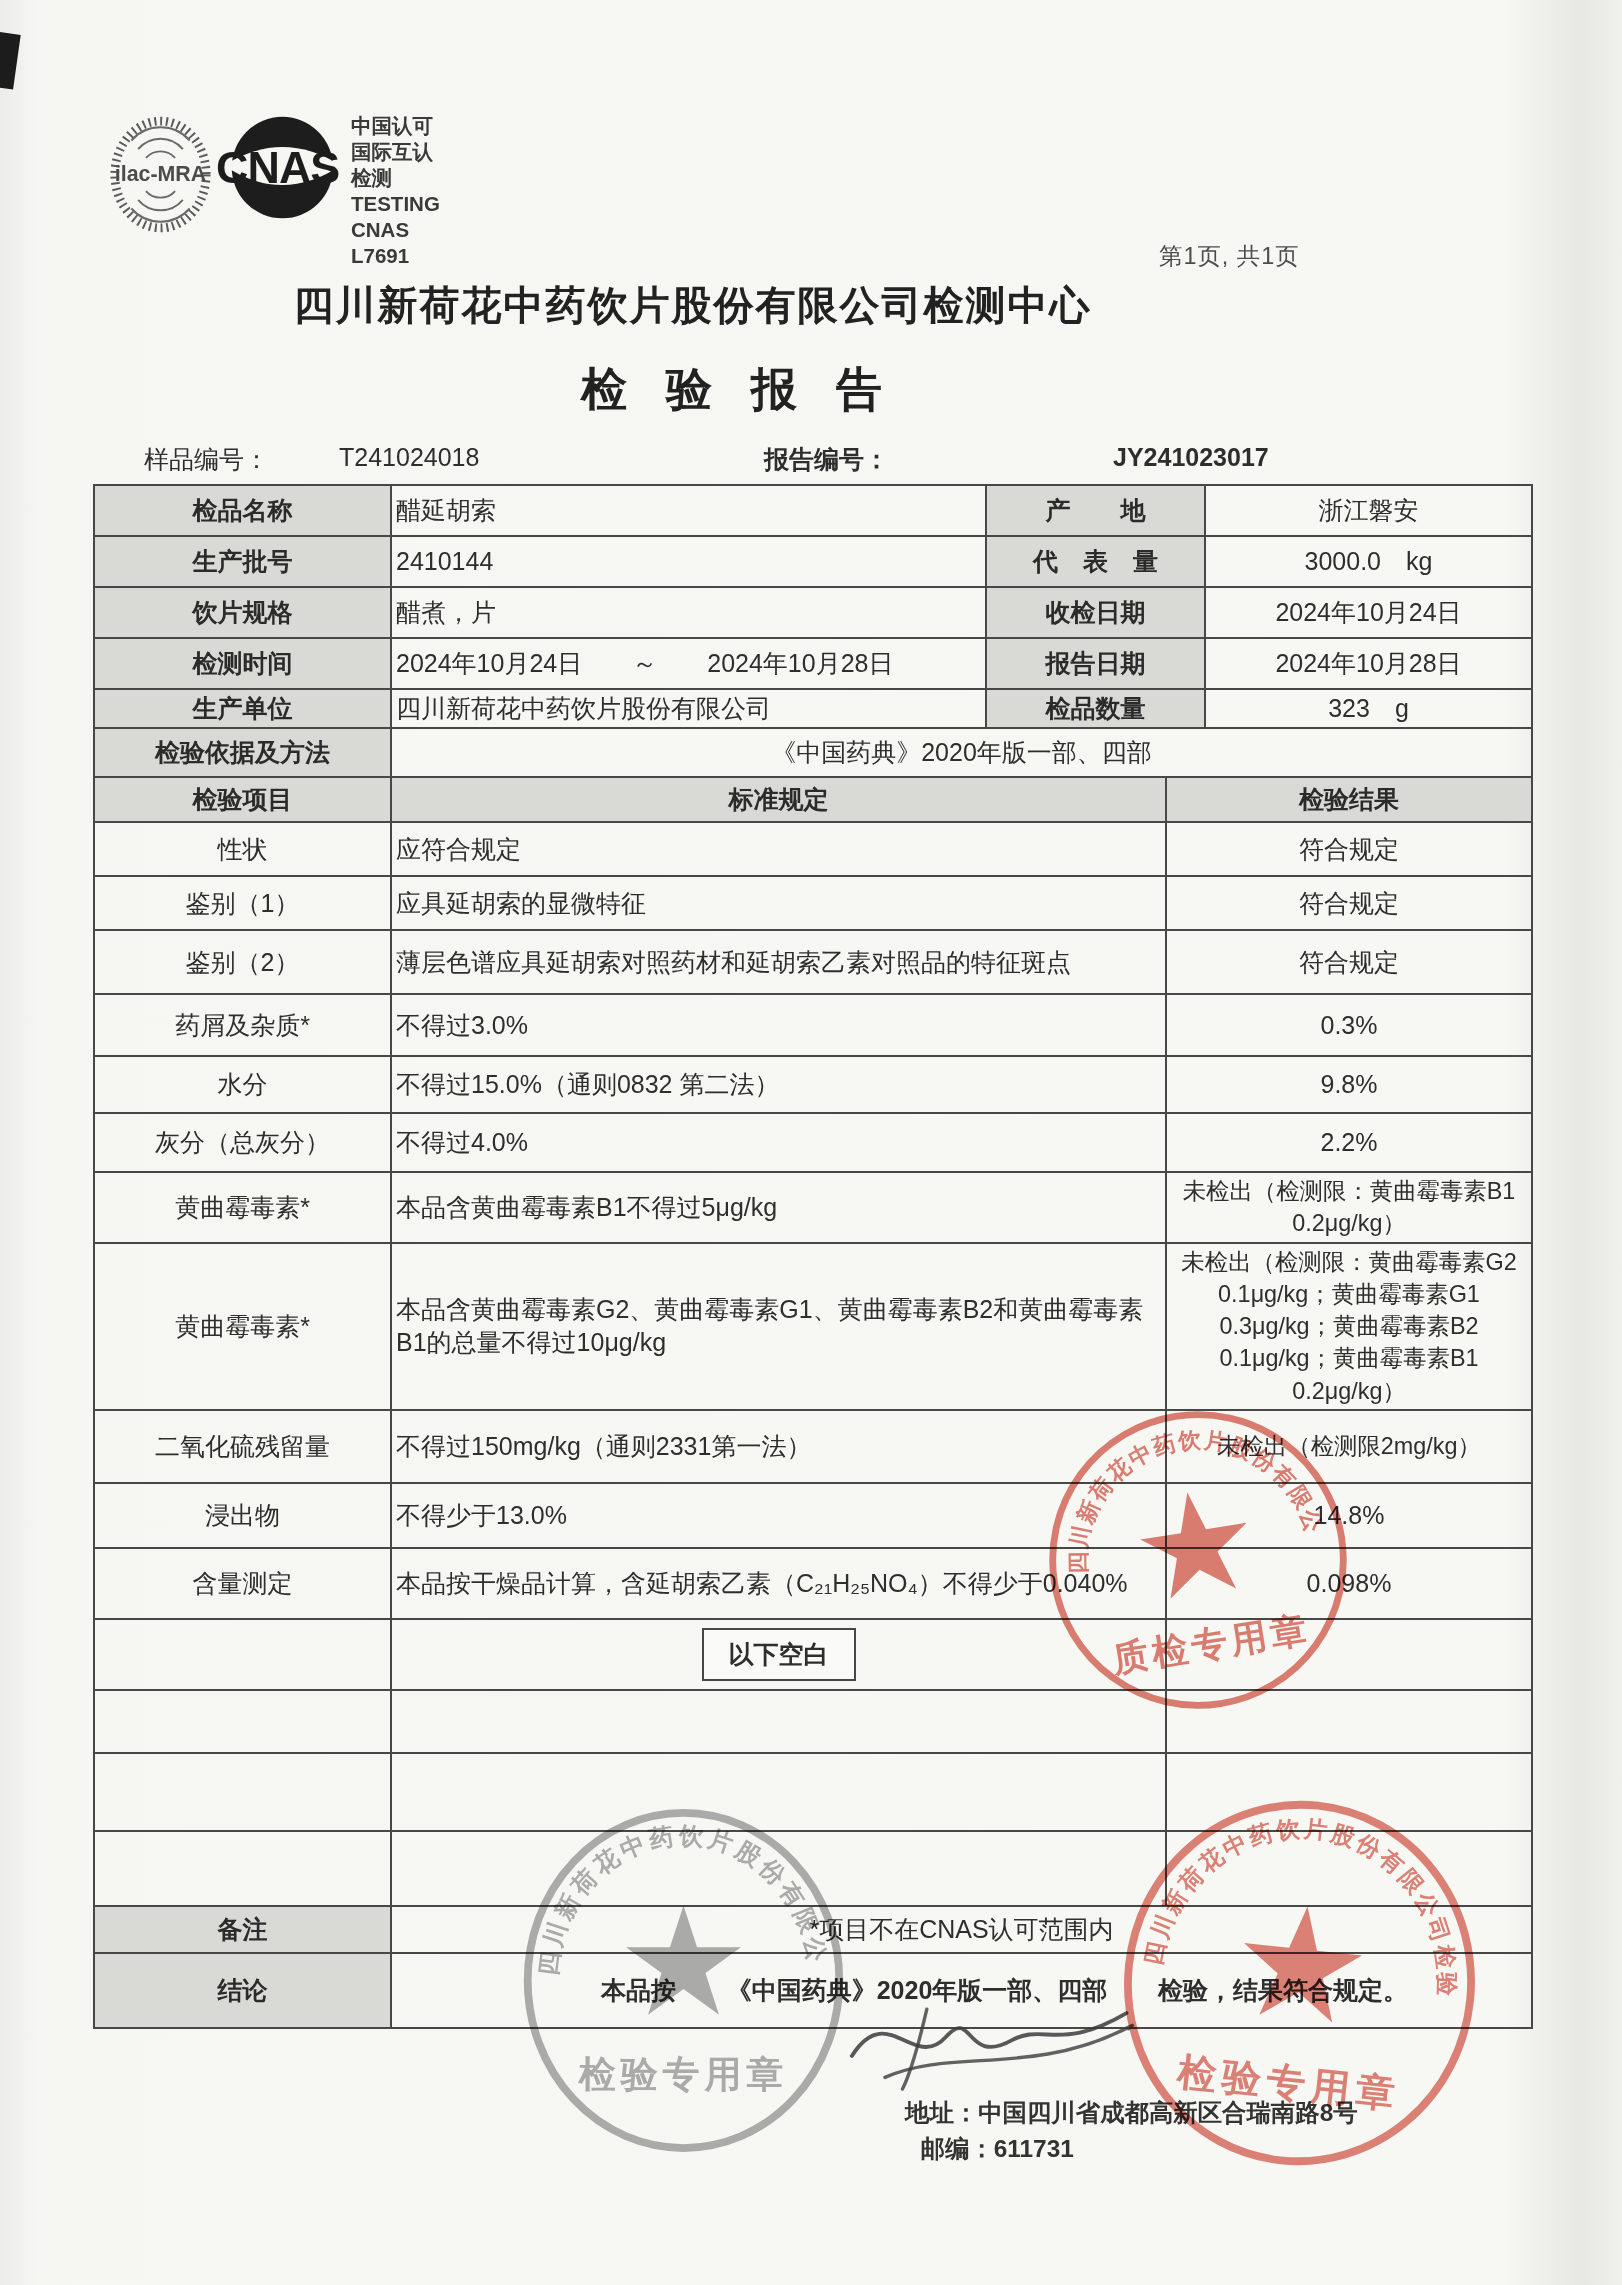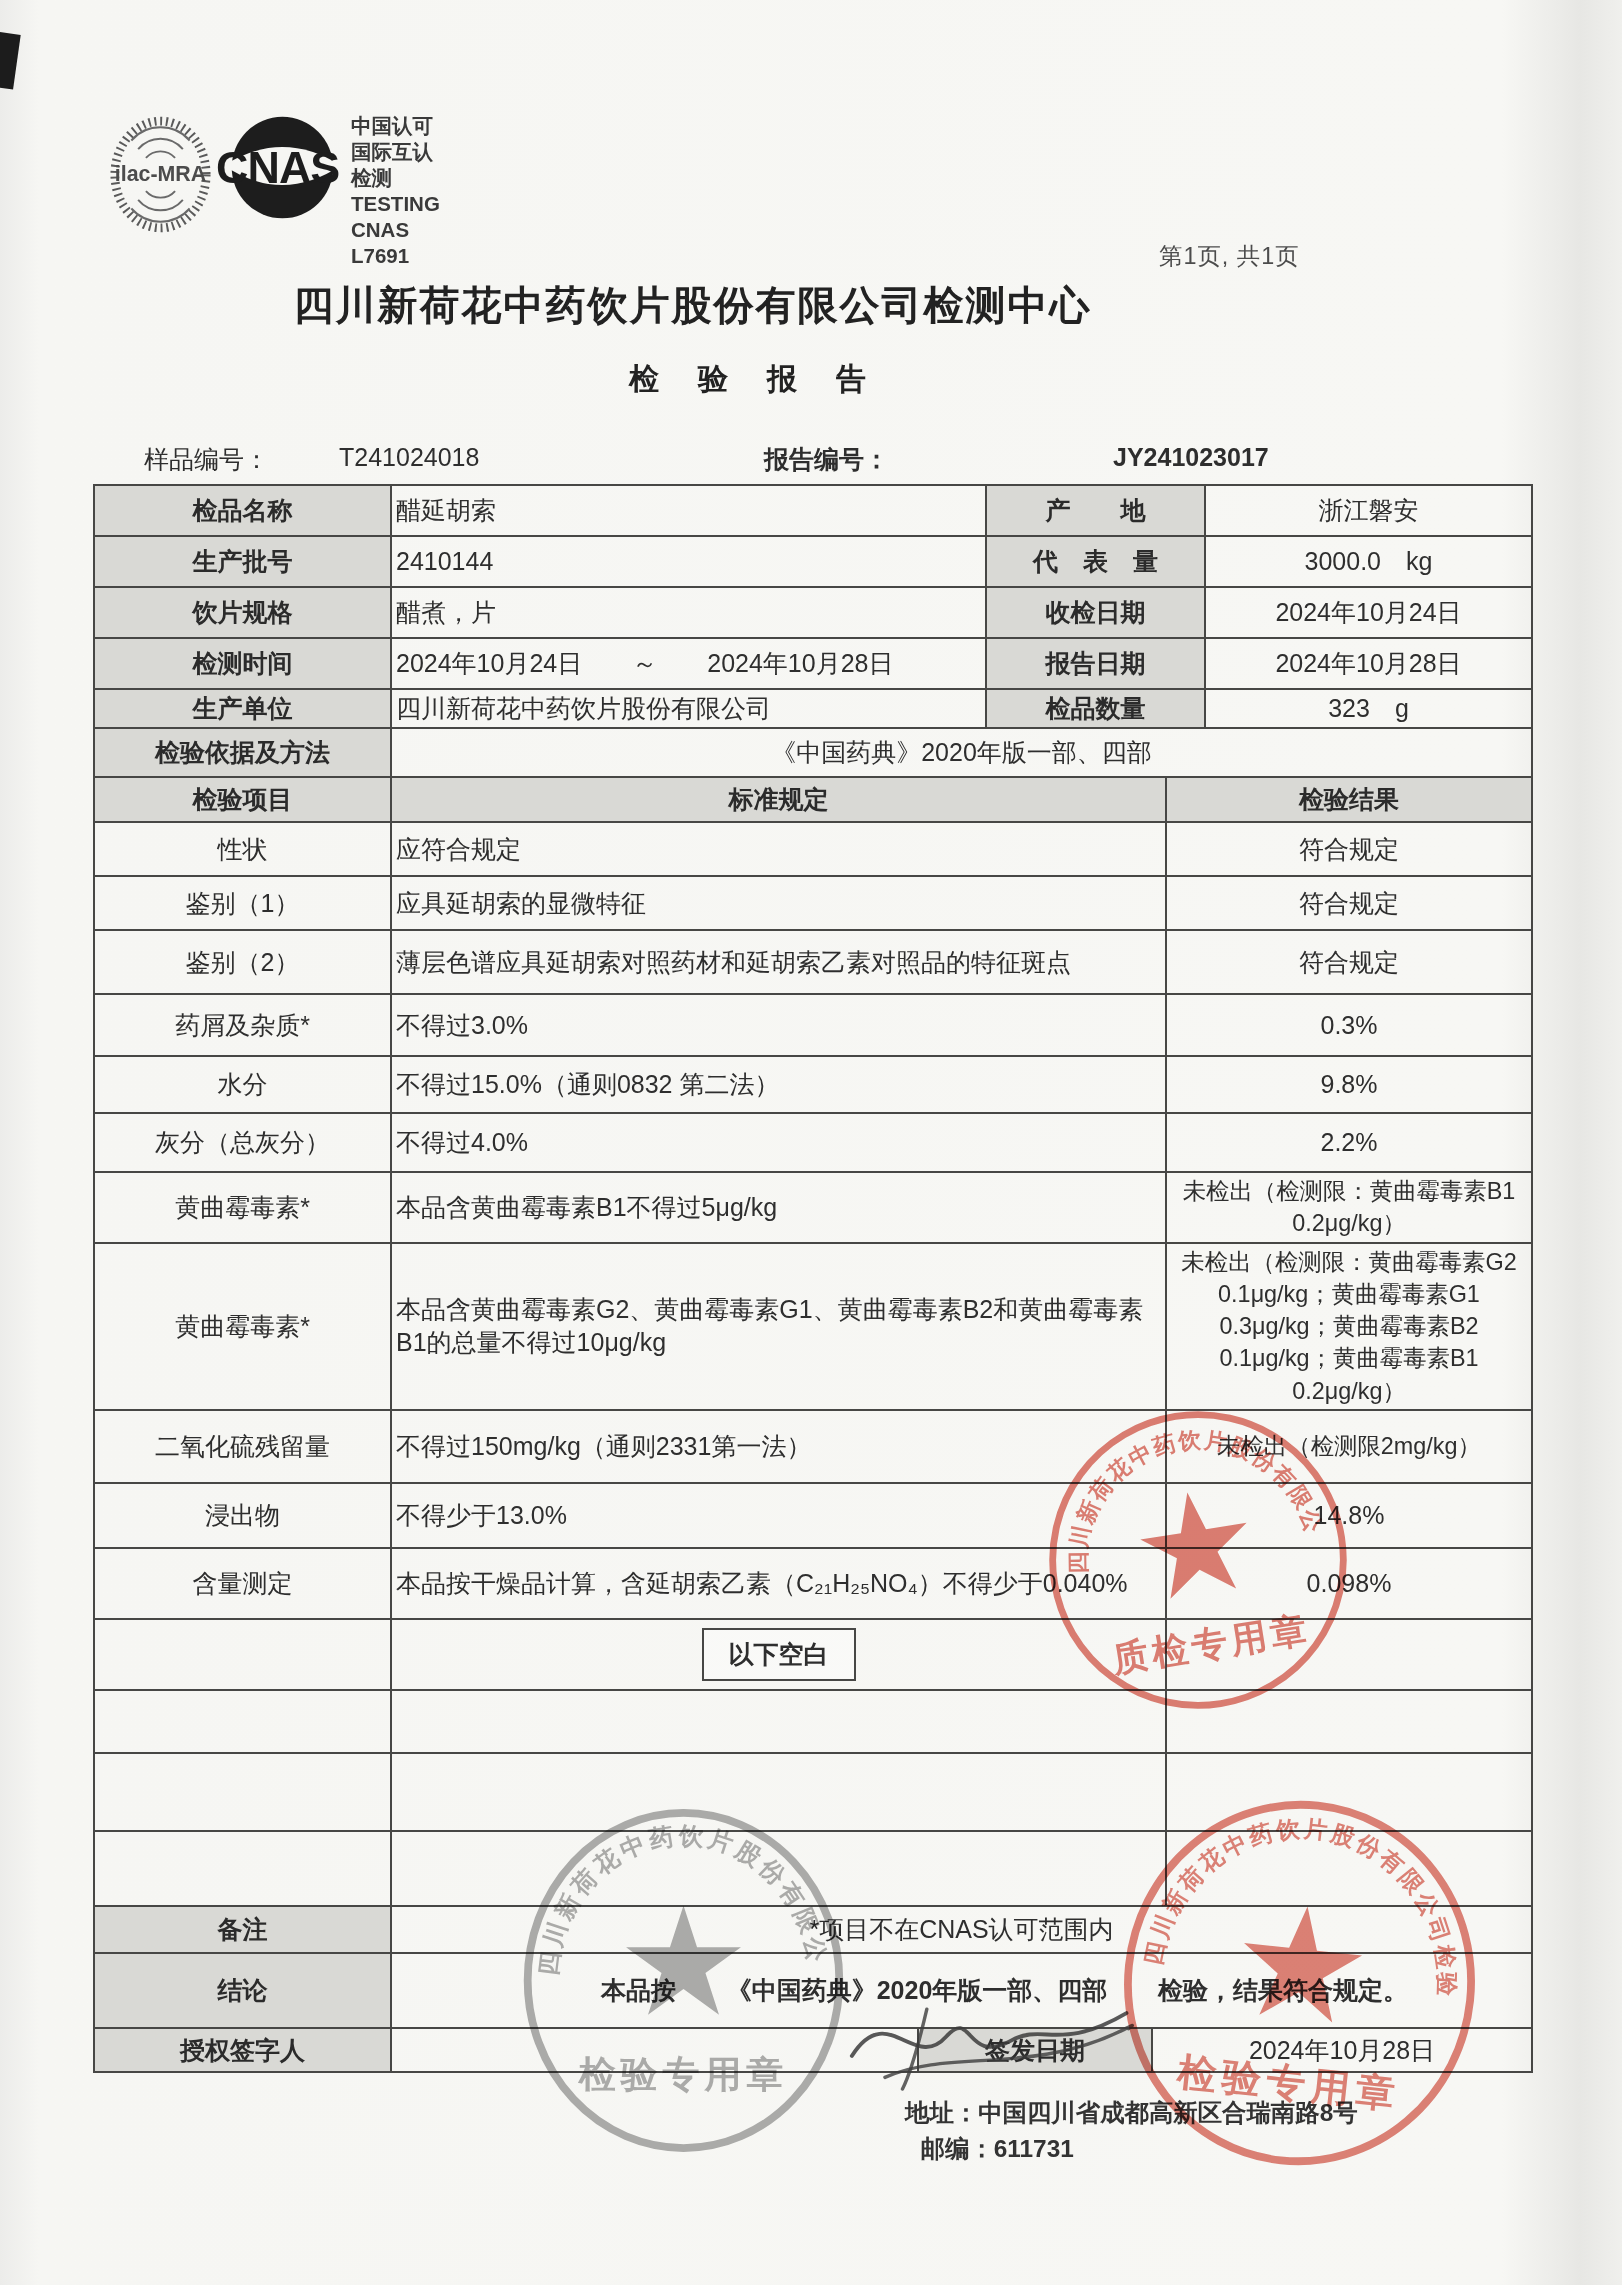--- a/index.html
+++ b/index.html
@@ -13,21 +13,21 @@
     overflow:hidden;
   }
   .corner-mark{position:absolute;left:-7.8px;top:33px;width:25px;height:55px;background:#1c1c1c;transform:rotate(8deg);}
   
   .logos{position:absolute;left:109px;top:105px;height:156px;}
   .ilac{position:absolute;left:0;top:9.8px;}
   .cnas{position:absolute;left:105px;top:5.9px;}
   .accred{position:absolute;left:242px;top:7.8px;line-height:26px;font-size:20.5px;font-weight:700;color:#3a3a3a;}
   .page-indicator{position:absolute;left:1159px;top:240px;font-size:23.4px;color:#4c4c4c;letter-spacing:1px;}
   .org-title{position:absolute;left:0;top:278px;width:1385px;text-align:center;font-size:40px;font-weight:700;color:#222;letter-spacing:2px;}
-  .report-title{position:absolute;left:0;top:359px;width:1463px;text-align:center;font-size:30px;font-weight:700;color:#222;letter-spacing:39px;text-indent:39px;margin-left:16px;}
+  .report-title{position:absolute;left:0;top:359px;width:1463px;text-align:center;font-size:46px;font-weight:700;color:#222;letter-spacing:39px;text-indent:39px;}
   .doc{position:absolute;left:93px;top:437px;width:1438px;}
   .sample-line{position:relative;height:47px;font-size:25px;}
   .sample-line span{position:absolute;top:5.9px;}
   .sl-lab1{left:51px;font-weight:400;}
   .sl-val1{left:246px;}
   .sl-lab2{left:671px;font-weight:700;}
   .sl-val2{left:1020px;font-weight:600;}
   table{border-collapse:collapse;table-layout:fixed;width:1438px;}
   table{border:2.9px solid #474745;}
   td{border:2px solid #474745;vertical-align:middle;font-size:25px;color:#2e2e2e;padding:2px 5.9px;overflow:hidden;}
@@ -228,36 +228,20 @@
           <div class="conclusion-flex">
             <span>本品按</span>
             <span>《中国药典》2020年版一部、四部</span>
             <span>检验，结果符合规定。</span>
           </div>
         </td>
       </tr>
     </tbody>
       </table>
 
-    <table class="tbl3">
-      <colgroup>
-          <col style="width:297px">
-          <col style="width:527px">
-          <col style="width:234px">
-          <col style="width:380px">
-        </colgroup>
-      <tbody>
-          <tr style="height:44px">
-        <td class="lbl">授权签字人</td>
-        <td></td>
-        <td class="lbl">签发日期</td>
-        <td class="vcenter">2024年10月28日</td>
-      </tr>
-    </tbody>
-      </table>
   </div>
 
   <div class="footer-block">
     <div>地址：中国四川省成都高新区合瑞南路8号</div>
     <div class="pc">邮编：611731</div>
   </div>
 
   <svg class="sig" style="left:834px;top:1980px;" width="322" height="112" viewBox="0 0 330 115">
     <path d="M18,78 C55,20 82,95 115,58 C142,28 135,88 182,62 C215,44 232,74 300,34" fill="none" stroke="#3c3c3c" stroke-width="4" stroke-linecap="round" opacity="0.85"></path>
     <path d="M52,100 C120,70 200,98 295,52 C305,47 310,44 302,50" fill="none" stroke="#3c3c3c" stroke-width="3.5" stroke-linecap="round" opacity="0.8"></path>

